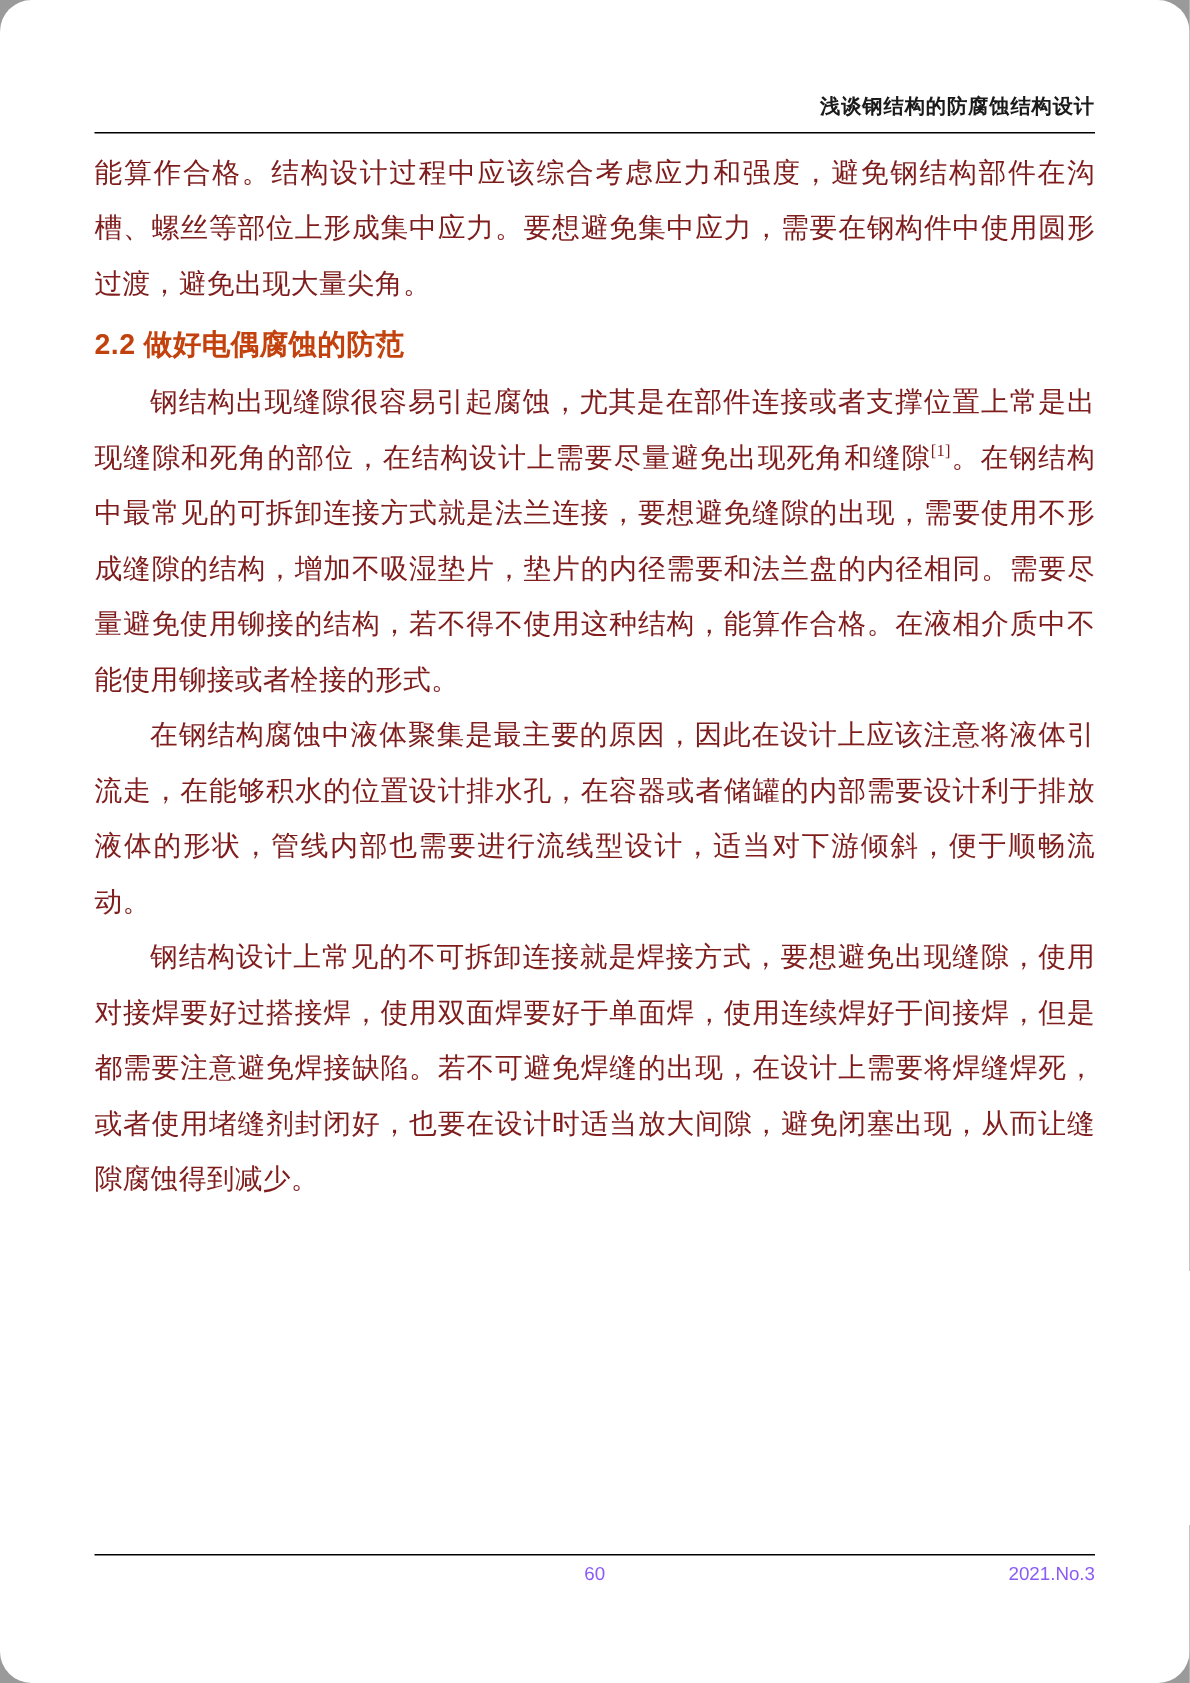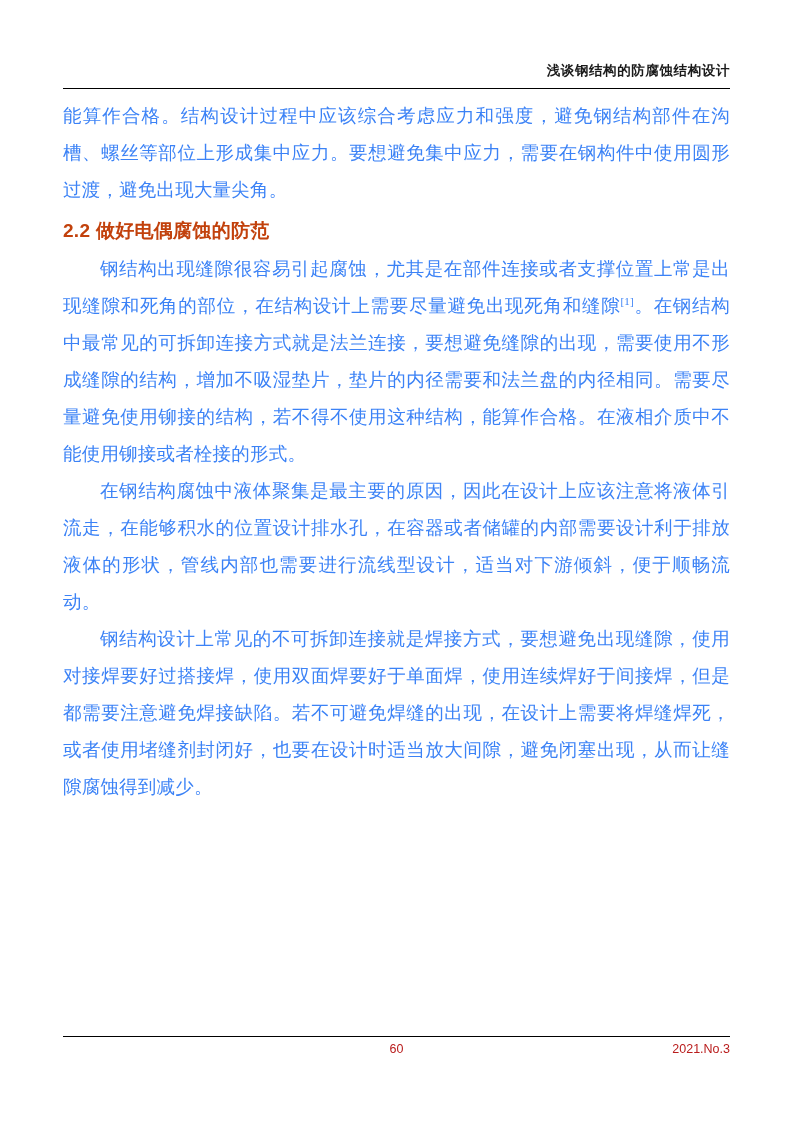--- a/index.html
+++ b/index.html
@@ -11,20 +11,21 @@
     font-family: "Liberation Serif", "DejaVu Serif", serif;
   }
   .page {
     position: relative;
     width: 793px;
     height: 1122px;
     background: #ffffff;
     margin: 0 auto;
     overflow: hidden;
     box-sizing: border-box;
+    border-radius: 21px;
   }
   .page-inner {
     position: absolute;
     left: 63px;
     top: 0;
     width: 667px;
     height: 1122px;
   }
   
   .header {
@@ -51,21 +52,21 @@
   .content {
     position: absolute;
     top: 98px;
     left: 0;
     width: 667px;
   }
   p {
     margin: 0;
     font-size: 18.5px;
     line-height: 37px;
-    color: #3b82f6;
+    color: #7f1d1d;
     text-align: justify;
     text-justify: inter-ideograph;
     letter-spacing: 0.2px;
   }
   p.indent2 {
     text-indent: 37px;
   }
   p.indent3 {
     text-indent: 56px;
   }
@@ -93,21 +94,21 @@
     border-top: 1px solid #000000;
   }
   .footer {
     position: absolute;
     top: 1042px;
     left: 0;
     width: 667px;
     height: 20px;
     font-family: "Liberation Sans", "DejaVu Sans", sans-serif;
     font-size: 12.5px;
-    color: #b91c1c;
+    color: #8b5cf6;
   }
   .footer .page-num {
     position: absolute;
     left: 0;
     width: 667px;
     text-align: center;
   }
   .footer .issue {
     position: absolute;
     right: 0;

